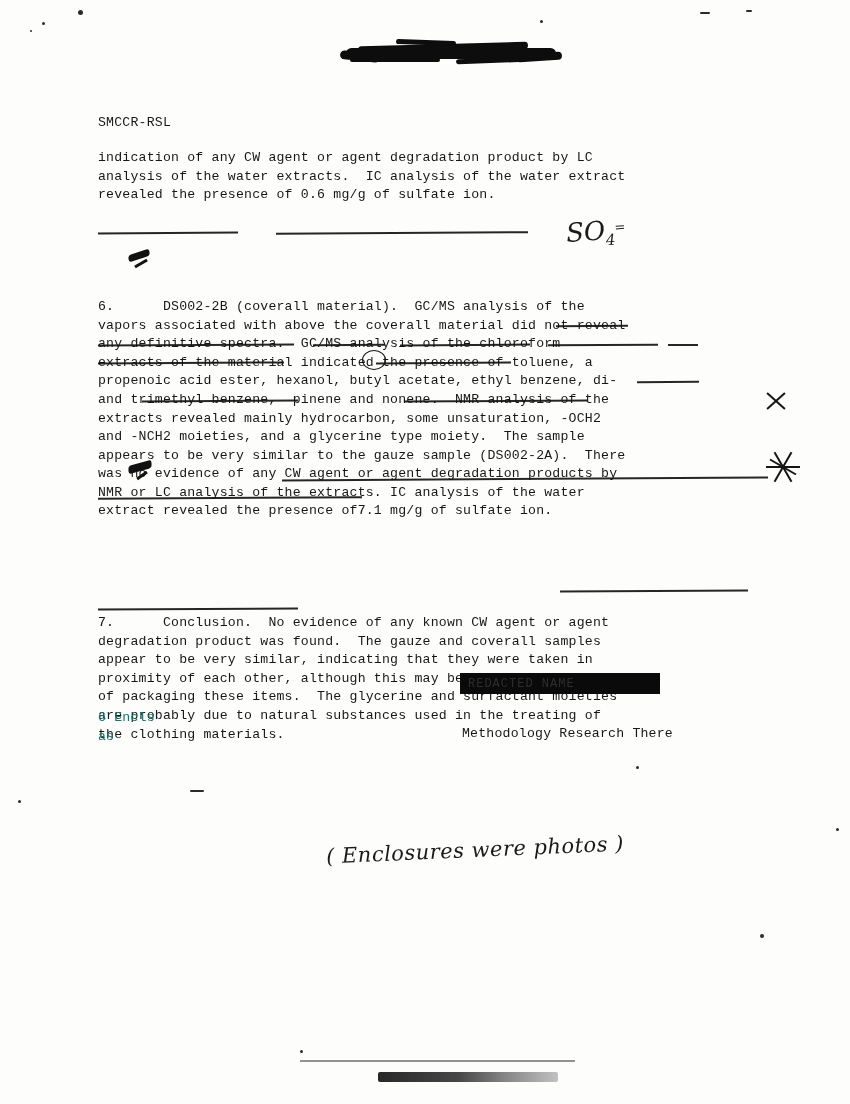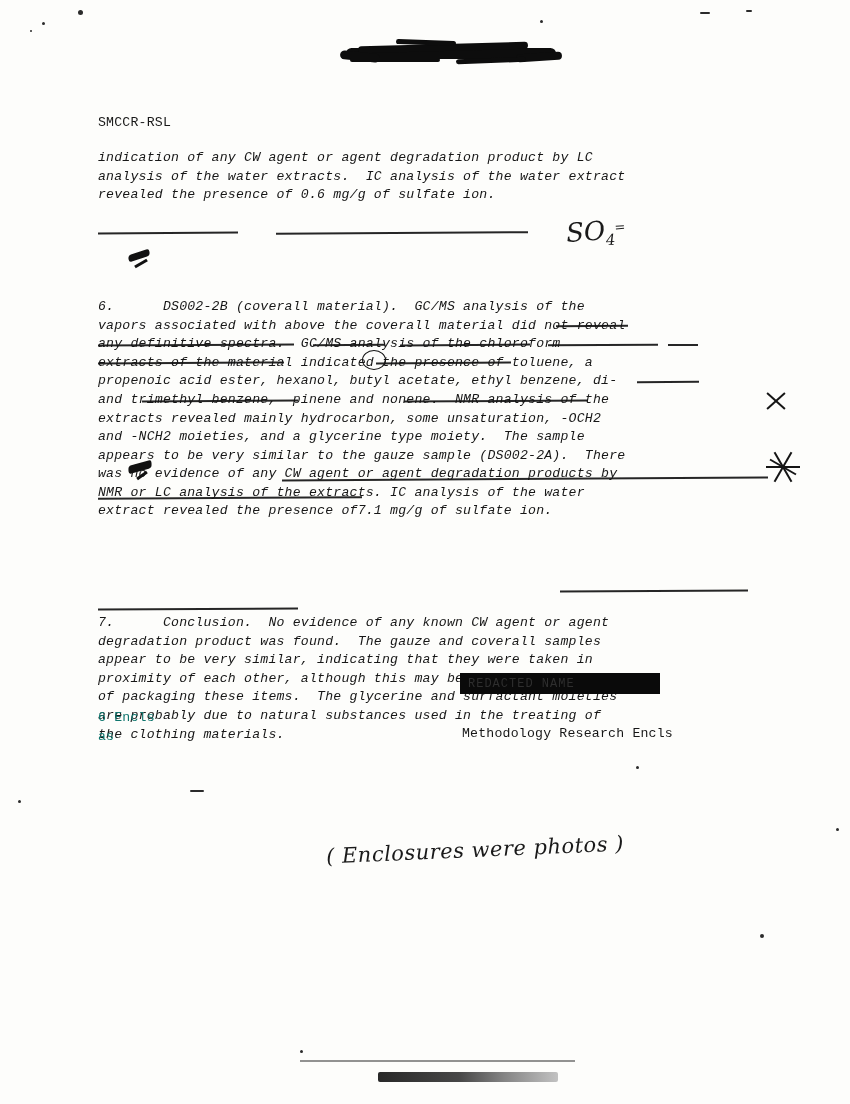--- a/index.html
+++ b/index.html
@@ -64,21 +64,20 @@
     width: 670px;
     font-family: "Liberation Mono", monospace;
     font-size: 13.2px;
     line-height: 18.6px;
     color: #171717;
     letter-spacing: 0.2px;
     white-space: pre-wrap;
   }
   .para {
     margin: 0 0 0 0;
-    font-style: italic;
   }
   .gap { height: 18.6px; }
   
   .hand {
     position: absolute;
     font-family: "DejaVu Serif", serif;
     color: #1a1a1a;
     font-style: italic;
   }
   #hand-so4 {
@@ -316,20 +315,20 @@
   <div class="hand" id="hand-so4">
     <span class="s">SO</span><span class="n">4</span><span class="eq">=</span>
   </div>
 
   <div id="encl-block">6 Encls
 as</div>
 
   <div id="sig-redaction">
     <div class="ghost">REDACTED NAME</div>
   </div>
-  <div id="sig-line">Methodology Research Encls</div>
+  <div id="sig-line">Methodology Research There</div>
 
   <div class="hand" id="hand-enclosures">( Enclosures  were  photos )</div>
 
   <div id="footer-rule"></div>
   <div id="bottom-smudge"></div>
 
 </div>
 
 </body></html>

